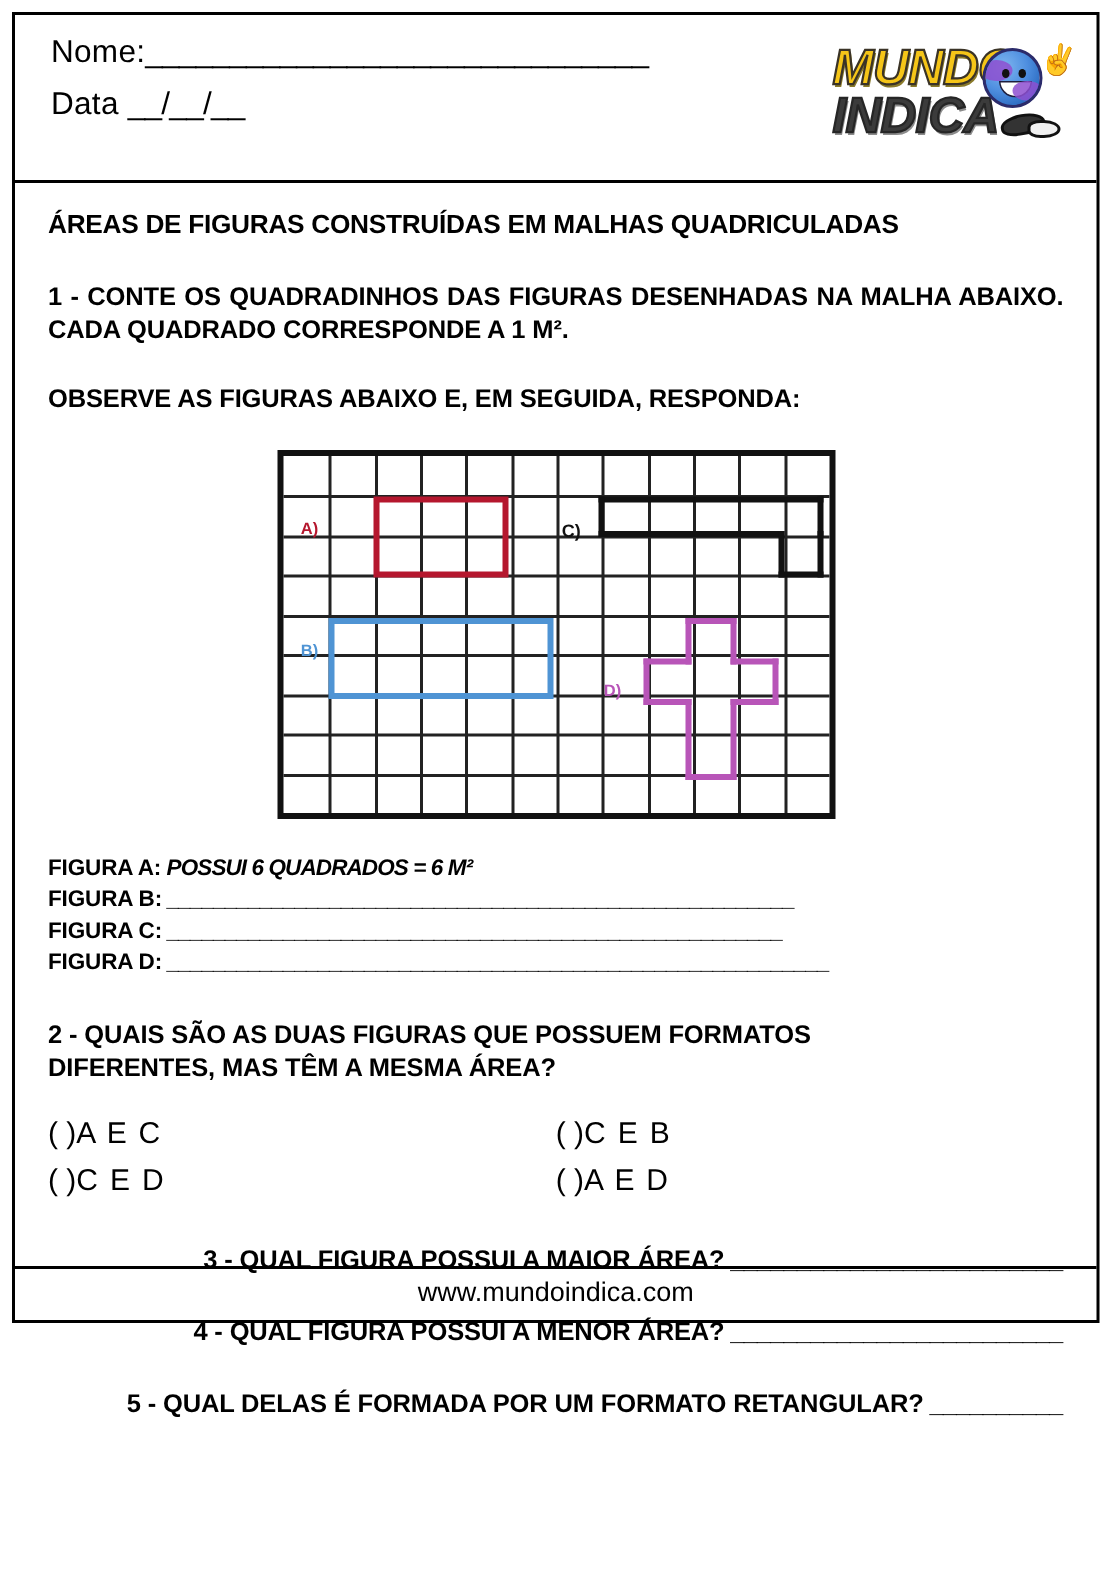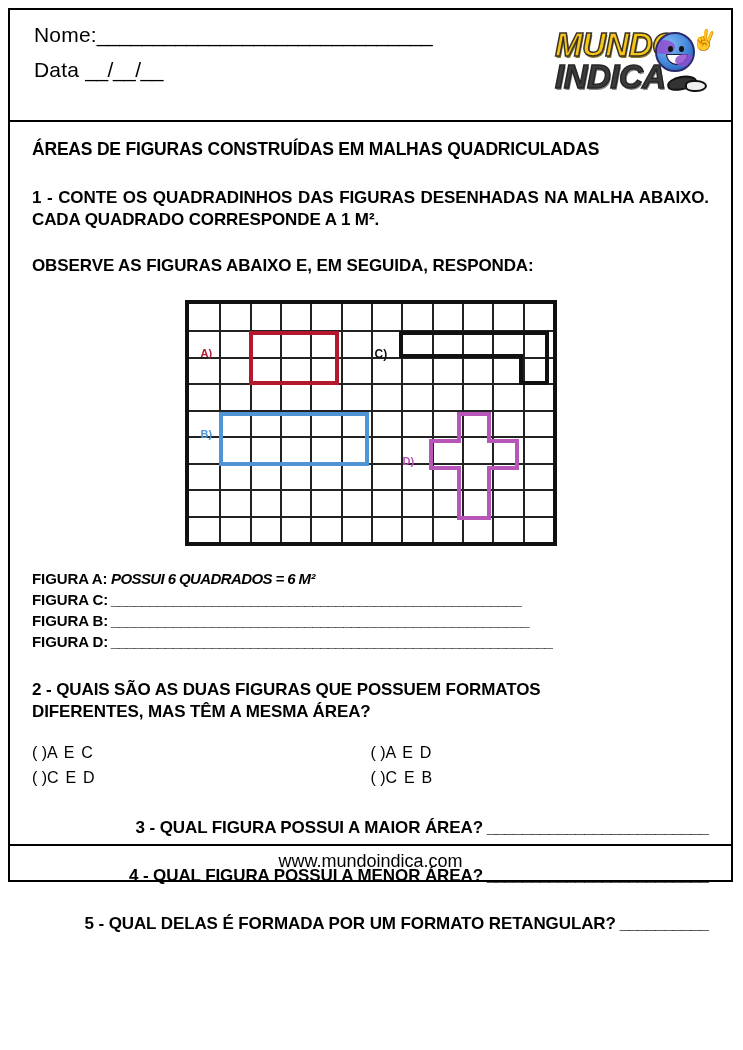--- a/index.html
+++ b/index.html
@@ -218,21 +218,21 @@
 
   #q2 { margin-top: 26px; }
   #q2 .qtext { max-width: 600px; }
 
   #choices {
     margin-top: 18px;
     display: flex;
   }
   .choice-col { width: 50%; }
   .choice {
-    font-size: 16px;
+    font-size: 20px;
     line-height: 1.55;
     letter-spacing: 1.2px;
     font-weight: 400;
   }
   .choice .box { letter-spacing: 0px; }
 
   #q3 { margin-top: 26px; }
   #q4 { margin-top: 26px; }
   #q5 { margin-top: 26px; }
   .q-inline { white-space: nowrap; text-align: right; }
@@ -366,24 +366,24 @@
         </div>
         <span class="fig-label" style="left:214px; top:152px; color:#B855B8;">D)</span>
       </div>
     </div>
 
     <div id="figure-answers">
       <div class="ans-line">
         <span>FIGURA A:</span><span class="ans-blank"> POSSUI 6 QUADRADOS = 6 M²</span>
       </div>
       <div class="ans-line">
+        <span>FIGURA B:</span><span class="ans-blank"> ______________________________________________________</span>
+      </div>
+      <div class="ans-line">
         <span>FIGURA C:</span><span class="ans-blank"> _____________________________________________________</span>
-      </div>
-      <div class="ans-line">
-        <span>FIGURA B:</span><span class="ans-blank"> ______________________________________________________</span>
       </div>
       <div class="ans-line">
         <span>FIGURA D:</span><span class="ans-blank"> _________________________________________________________</span>
       </div>
     </div>
 
     <div id="q2">
       <p class="qtext">2 - QUAIS SÃO AS DUAS FIGURAS QUE POSSUEM FORMATOS DIFERENTES, MAS TÊM A MESMA ÁREA?</p>
     </div>
 
@@ -391,24 +391,24 @@
       <div class="choice-col">
         <div class="choice">
           <span class="box">( )</span><span>A E C</span>
         </div>
         <div class="choice">
           <span class="box">( )</span><span>C E D</span>
         </div>
       </div>
       <div class="choice-col">
         <div class="choice">
+          <span class="box">( )</span><span>C E B</span>
+        </div>
+        <div class="choice">
           <span class="box">( )</span><span>A E D</span>
-        </div>
-        <div class="choice">
-          <span class="box">( )</span><span>C E B</span>
         </div>
       </div>
     </div>
 
     <p id="q3" class="qtext q-inline">
       <span>3 - QUAL FIGURA POSSUI A MAIOR ÁREA?</span>
       <span class="ans-blank">_________________________</span>
     </p>
 
     <p id="q4" class="qtext q-inline">

